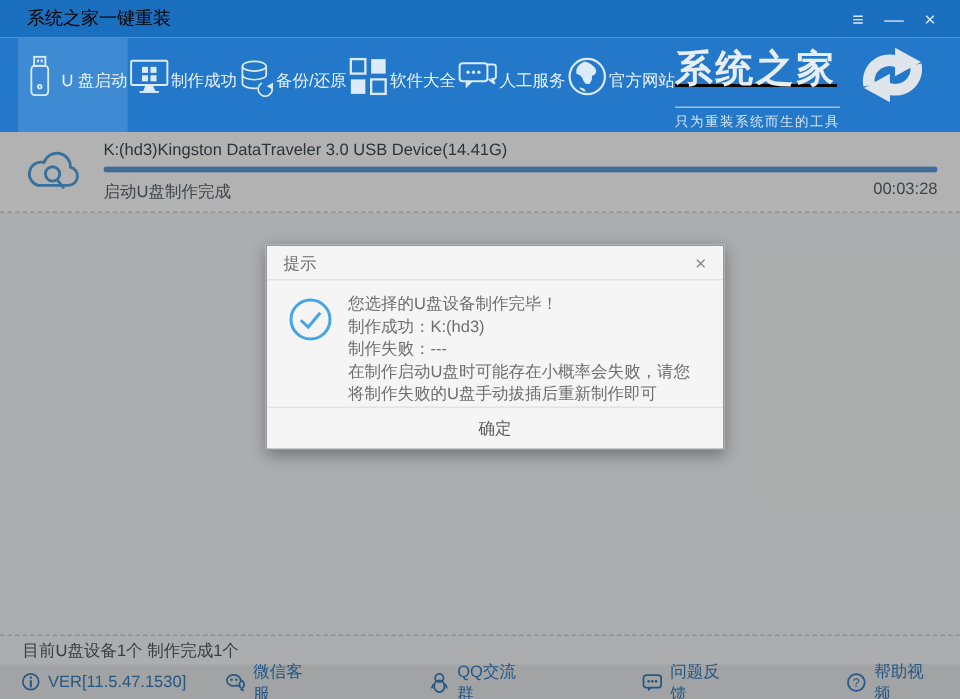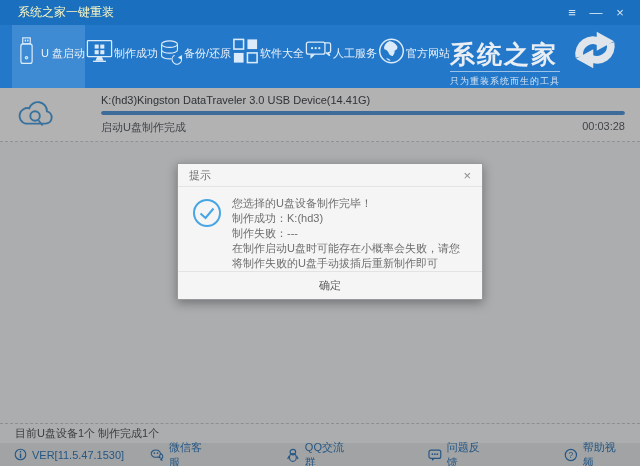--- a/index.html
+++ b/index.html
@@ -2,47 +2,47 @@
 <html><head>
 <meta charset="utf-8">
 <style>
   * { margin:0; padding:0; box-sizing:border-box; }
   html,body { background:#888; }
   body { font-family:"Liberation Sans","DejaVu Sans",sans-serif; }
   .window { position:relative; width:640px; height:466px; background:#eef0f1; overflow:hidden; }
 
   
   .titlebar { height:25px; background:#1a6fbe; display:flex; align-items:center; padding:0 8px 0 18px; }
-  .titlebar .title { color:#fef9c3; font-size:12px; }
+  .titlebar .title { color:#000000; font-size:12px; }
   .win-controls { margin-left:auto; display:flex; }
   .win-btn { width:24px; height:25px; display:flex; align-items:center; justify-content:center;
              color:#d7e6f5; font-size:13px; cursor:pointer; }
 
   
   .navbar { height:63px; background:#2478c9; display:flex; align-items:stretch; padding-left:12px; }
   .nav-item { width:73px; display:flex; align-items:center; justify-content:flex-end;
               padding-bottom:7px; cursor:pointer; }
   .nav-item.selected { background:#3e8bd3; }
   .nav-item svg { width:30px; height:30px; margin-bottom:5px; }
   .nav-item .nav-label { color:#eaf2fb; font-size:11px; white-space:nowrap; }
   .nav-ic { stroke:#dcebf9; stroke-width:1.6; fill:none; }
   .nav-fill { fill:#dcebf9; stroke:none; }
 
   .brand { margin-left:auto; padding:6px 14px 0 0; display:flex; flex-direction:column; align-items:flex-start; }
-  .brand-top { display:flex; align-items:flex-end; }
+  .brand-top { display:flex; align-items:flex-start;text-decoration:underline; }
   .brand-name { color:#e9eef4; font-size:25px; font-weight:bold; letter-spacing:2px; line-height:30px; }
   .brand-logo { width:62px; height:38px; margin-left:6px; }
   .brand-tagline { margin-top:2px; border-top:1px solid rgba(255,255,255,.55); padding-top:3px;
                    color:#d6e4f2; font-size:9px; letter-spacing:1px; }
 
   
   .content { position:relative; height:378px; display:flex; flex-direction:column; background:#eef0f1; }
 
   .device-row { height:54px; background:#f6f7f8; display:flex; align-items:center; padding:0 15px;
-                border-bottom:1px dashed #c4c7ca;gap:32px; }
+                border-bottom:1px dashed #c4c7ca; }
   .cloud-ic { width:42px; height:34px; flex:none; }
   .device-main { flex:1; padding-left:12px; display:flex; flex-direction:column; }
   .device-name { font-size:11px; color:#3c4146; margin-bottom:5px; }
   .progress-track { height:4px; background:#cfd6dc; border-radius:2px; overflow:hidden; }
   .progress-fill { height:100%; background:#4f93d6; border-radius:2px; }
   .device-sub { display:flex; margin-top:5px; font-size:11px; color:#55595e; }
   .elapsed { margin-left:auto; }
 
   .spacer { flex:1; }
 

